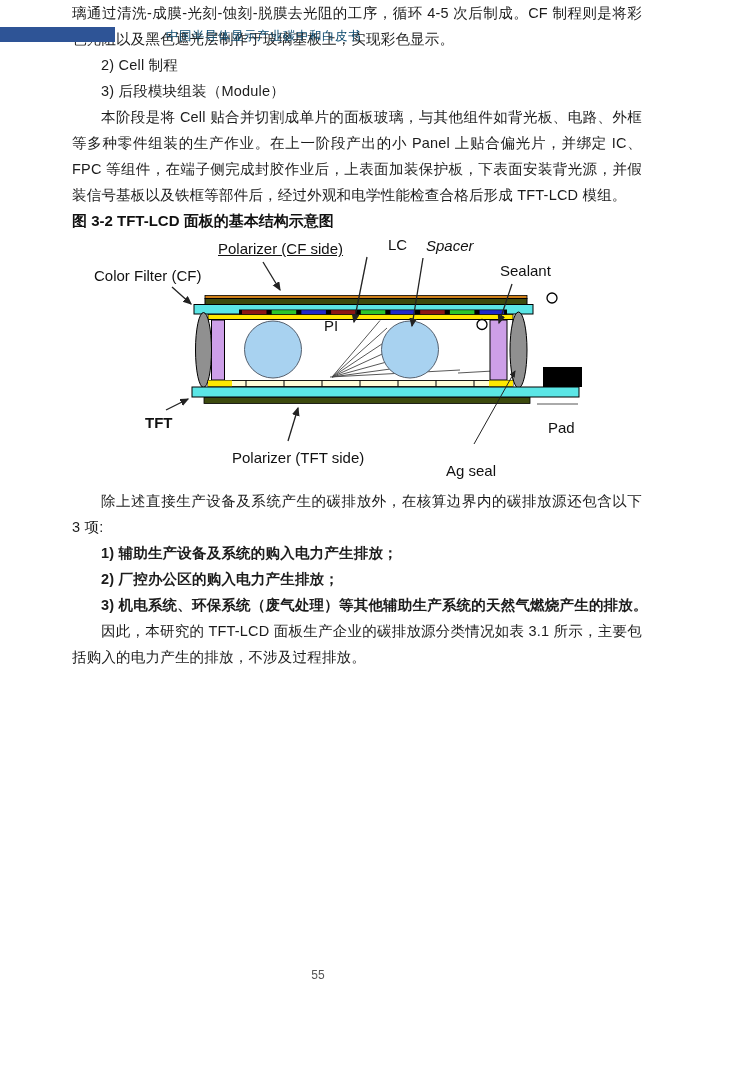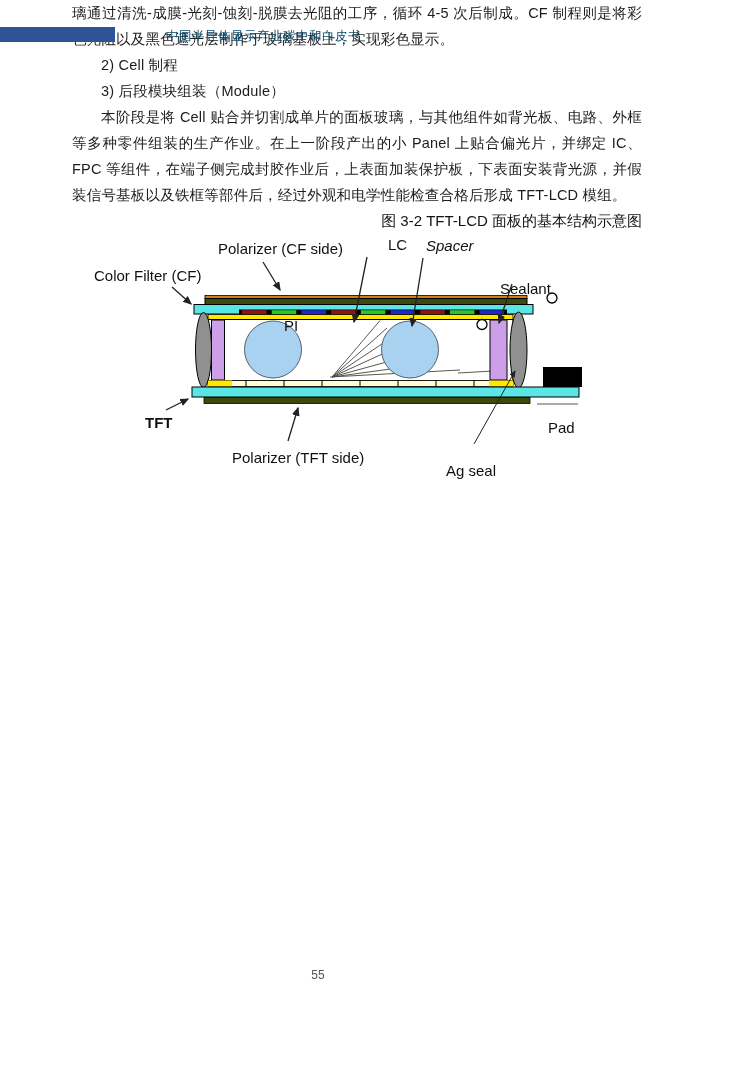--- a/index.html
+++ b/index.html
@@ -14,21 +14,21 @@
   
   .content{margin:0 114px 0 72px;}
   .body-p{
     margin:0;font-size:14.5px;line-height:26px;text-align:justify;
     color:#1c1c1c;letter-spacing:.2px;
   }
   .indent{text-indent:29px;}
   .num-item{text-indent:29px;white-space:nowrap;}
   .bold{font-weight:bold;}
   .fig-title{
-    margin:0;font-size:15px;line-height:26px;font-weight:normal;text-align:right;color:#111;
+    margin:0;font-size:15px;line-height:26px;font-weight:bold;text-align:left;color:#111;
   }
   
   .figure{
     position:relative;width:756px;height:250px;margin-left:-112px;margin-top:-4px;
   }
   .figure svg{position:absolute;left:0;top:0;}
   .fig-label{
     position:absolute;font-size:15px;color:#111;white-space:nowrap;
     font-family:"Liberation Sans","DejaVu Sans",sans-serif;
   }
@@ -130,26 +130,33 @@
         <line x1="463" y1="28" x2="452" y2="96" marker-end="url(#ah)"></line>
         <line x1="552" y1="54" x2="539" y2="93" marker-end="url(#ah)"></line>
         <line x1="212" y1="57" x2="231" y2="74" marker-end="url(#ah)"></line>
         <line x1="206" y1="180" x2="228" y2="169" marker-end="url(#ah)"></line>
         <line x1="328" y1="211" x2="338" y2="178" marker-end="url(#ah)"></line>
         <line x1="514" y1="214" x2="555" y2="141" stroke-width="1" marker-end="url(#ah)"></line>
       </g>
     </svg>
 
     <span class="fig-label" style="left:134px;top:37px;">Color Filter (CF)</span>
-    <span class="fig-label" style="left:258px;top:10px;">Polarizer (CF side)</span>
+    <span class="fig-label" style="left:258px;top:10px;text-decoration:underline;">Polarizer (CF side)</span>
     <span class="fig-label" style="left:428px;top:6px;">LC</span>
     <span class="fig-label" style="left:466px;top:7px;font-style:italic;">Spacer</span>
-    <span class="fig-label" style="left:540px;top:50px;">Sealant</span>
-    <span class="fig-label" style="left:324px;top:87px;">PI</span>
+    <span class="fig-label" style="left:540px;top:32px;">Sealant</span>
+    <span class="fig-label" style="left:364px;top:87px;">PI</span>
     <span class="fig-label" style="left:185px;top:184px;font-weight:bold;">TFT</span>
     <span class="fig-label" style="left:272px;top:219px;">Polarizer (TFT side)</span>
     <span class="fig-label" style="left:486px;top:232px;">Ag seal</span>
     <span class="fig-label" style="left:588px;top:189px;">Pad</span>
   </div>
 
+  <div class="after-block">
+    <p class="body-p indent">除上述直接生产设备及系统产生的碳排放外，在核算边界内的碳排放源还包含以下 3 项:</p>
+    <p class="body-p num-item bold">1) 辅助生产设备及系统的购入电力产生排放；</p>
+    <p class="body-p num-item bold">2) 厂控办公区的购入电力产生排放；</p>
+    <p class="body-p num-item bold">3) 机电系统、环保系统（废气处理）等其他辅助生产系统的天然气燃烧产生的排放。</p>
+    <p class="body-p indent">因此，本研究的 TFT-LCD 面板生产企业的碳排放源分类情况如表 3.1 所示，主要包括购入的电力产生的排放，不涉及过程排放。</p>
+  </div>
 </div>
 
 <div class="page-num">55</div>
 
 </body></html>

